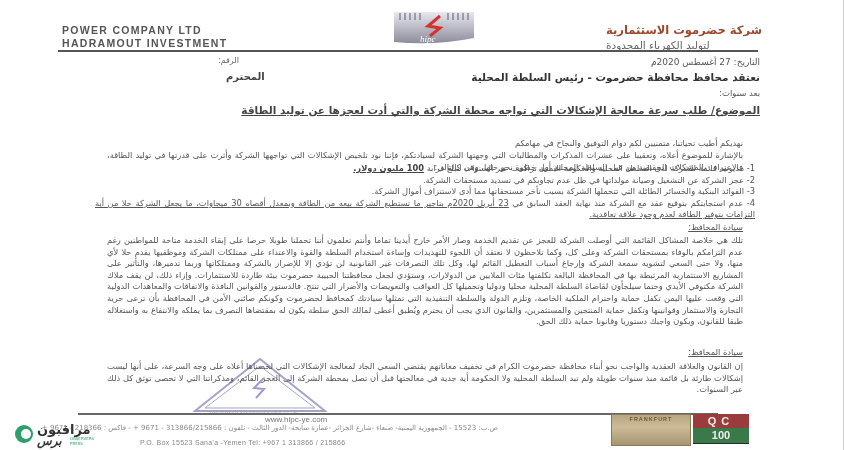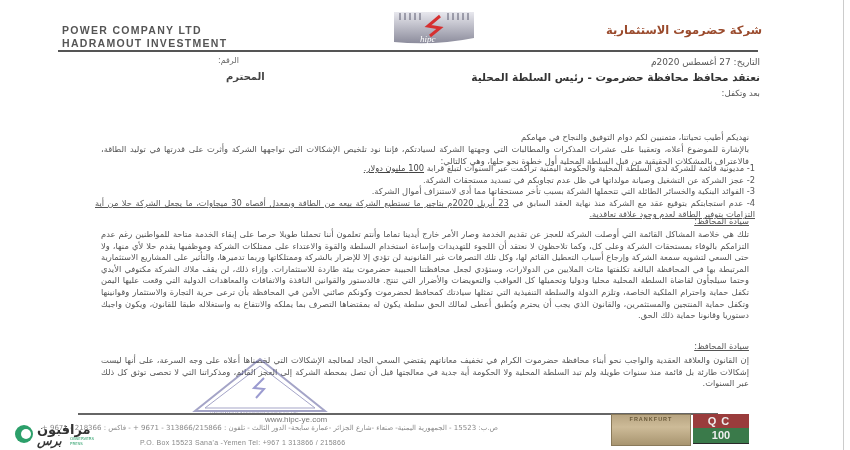--- a/index.html
+++ b/index.html
@@ -12,27 +12,27 @@
   .hdr-ar .l2{font-size:10.5px;color:#666;}
   .logo{position:absolute;left:390px;top:8px;width:88px;height:38px;}
   .hdr-line{position:absolute;left:58px;top:50px;width:700px;height:2px;background:#555;}
   .ref{position:absolute;left:218px;top:56px;font-size:8px;color:#666;direction:rtl;text-align:center;}
   .date{position:absolute;right:90px;top:57px;font-size:9px;color:#555;direction:rtl;text-align:center;}
   .mohtaram{position:absolute;left:226px;top:71px;font-size:10px;font-weight:bold;color:#444;direction:rtl;}
   .addressee{position:absolute;right:90px;top:71px;font-size:10.5px;font-weight:bold;color:#333;direction:rtl;}
   .greet{position:absolute;right:90px;top:88px;font-size:8.5px;color:#555;direction:rtl;}
   .subject{position:absolute;right:90px;top:104px;font-size:10.5px;font-weight:bold;color:#444;direction:rtl;text-decoration:underline;white-space:nowrap;}
   .body{position:absolute;left:95px;width:660px;direction:rtl;text-align:justify;font-size:8.3px;line-height:11.6px;color:#555;}
-  .body p{margin:6px;}
+  .body p{margin:12px;}
   .b-intro{top:126px;}
   .b-p1{top:138px;}
   .b-list{top:163px;}
   .b-list .item{display:block;}
   .u{text-decoration:underline;}
-  .bold{font-weight:normal;color:#444;}
+  .bold{font-weight:bold;color:#444;}
   .b-h1{top:210px;}
   .b-p2{top:223px;}
   .b-h2{top:335px;}
   .b-p3{top:349px;}
   .stamp{position:absolute;left:190px;top:356px;width:140px;height:60px;opacity:.55;}
   .ftr-line{position:absolute;left:78px;top:413px;width:640px;height:2px;background:#666;}
   .website{position:absolute;left:265px;top:415px;font-size:8px;color:#777;font-family:"Liberation Sans",sans-serif;}
   .addr-ar{position:absolute;left:118px;top:424px;width:380px;direction:rtl;font-size:7px;color:#888;white-space:nowrap;line-height:9px;}
   .addr-en{position:absolute;left:140px;top:439px;font-size:7px;color:#888;white-space:nowrap;font-family:"Liberation Sans",sans-serif;letter-spacing:.3px;}
   .badge-frank{position:absolute;left:611px;top:414px;width:78px;height:30px;background:linear-gradient(180deg,#b8a582,#cdbb98 40%,#a89570);border:1px solid #8a7a5a;}
@@ -76,30 +76,32 @@
         <line x1="68" y1="5" x2="68" y2="12"></line>
         <line x1="73" y1="5" x2="73" y2="12"></line>
         <line x1="78" y1="5" x2="78" y2="12"></line>
     </g>
     <path d="M50 8 L38 18 L50 20 L40 28" fill="none" stroke="#d63030" stroke-width="3"></path>
     <text x="30" y="34" font-size="9" font-style="italic" fill="#fff" font-family="Liberation Serif, serif">hipc</text>
   </svg>
 
   <div class="hdr-ar">
     <div class="l1">شركة حضرموت الاستثمارية</div>
+    <div class="l2">لتوليد الكهرباء المحدودة</div>
   </div>
 
   <div class="hdr-line"></div>
 
   <div class="ref">الرقم:</div>
   <div class="date">التاريخ: 27 أغسطس 2020م</div>
 
   <div class="mohtaram">المحترم</div>
   <div class="addressee">نعتقد محافظ محافظة حضرموت - رئيس السلطة المحلية</div>
-  <div class="greet">بعد وتكفل:</div>
+  <div class="greet">بعد سنوات:</div>
+  <div class="subject">الموضوع/ طلب سرعة معالجة الإشكالات التي تواجه محطة الشركة والتي أدت لعجزها عن توليد الطاقة</div>
 
   <div class="body b-intro">
       <p>نهديكم أطيب تحياتنا، متمنيين لكم دوام التوفيق والنجاح في مهامكم</p>
     </div>
   <div class="body b-p1">
       <p>بالإشارة للموضوع أعلاه، وتعقيبا على عشرات المذكرات والمطالبات التي وجهتها الشركة لسيادتكم، فإننا نود تلخيص الإشكالات التي تواجهها الشركة وأثرت على قدرتها في توليد الطاقة، فالاعتراف بالمشكلات الحقيقية من قبل السلطة المحلية أول خطوة نحو حلها، وهي كالتالي:</p>
     </div>
 
   <div class="body b-list">
     <span class="item"><span>1-</span> <span>مديونية قائمة للشركة لدى السلطة المحلية والحكومة اليمنية تراكمت عبر السنوات لتبلغ قرابة </span><span class="u bold">100 مليون دولار.</span></span>

